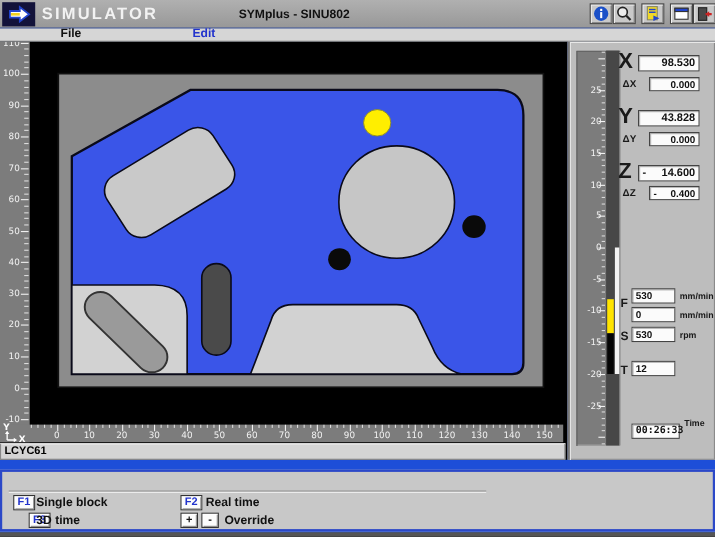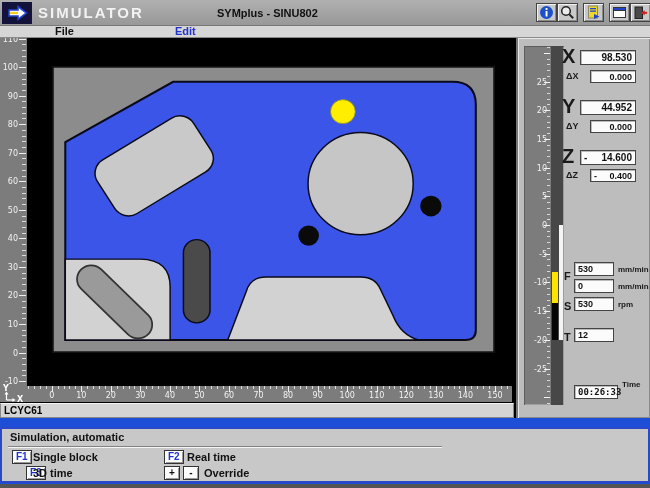--- a/index.html
+++ b/index.html
@@ -450,21 +450,21 @@
       </div>
       <span class="dlabel" style="left:48px;top:33px">ΔX</span>
       <div class="valbox" style="left:72px;top:32px;width:46px;height:13px;font-size:9px">
         <span></span>
           <span>0.000</span>
       </div>
 
       <span class="bigletter" style="left:44px;top:58px">Y</span>
       <div class="valbox" style="left:62px;top:62px;width:56px;height:15px">
         <span></span>
-          <span>44.952</span>
+          <span>43.828</span>
       </div>
       <span class="dlabel" style="left:48px;top:83px">ΔY</span>
       <div class="valbox" style="left:72px;top:82px;width:46px;height:13px;font-size:9px">
         <span></span>
           <span>0.000</span>
       </div>
 
       <span class="bigletter" style="left:44px;top:108px">Z</span>
       <div class="valbox" style="left:62px;top:112px;width:56px;height:15px">
         <span>-</span>
@@ -498,21 +498,20 @@
       </div>
 
       <div class="valbox leftal timebox" style="left:56px;top:347px;width:44px;height:14px">
         <span>00:26:33</span>
       </div>
       <span class="unit" style="left:104px;top:342px">Time</span>
     </div>
   </div>
 
   <div class="softkeys">
-    <span class="sk-title">Simulation, automatic</span>
     <div class="sk-sep"></div>
 
     <button class="fkey" style="left:10px;top:21px">F1</button>
     <span class="sk-label" style="left:31px;top:22px">Single block</span>
     <button class="fkey" style="left:24px;top:37px">F3</button>
     <span class="sk-label" style="left:31px;top:38px">3D time</span>
 
     <button class="fkey" style="left:162px;top:21px">F2</button>
     <span class="sk-label" style="left:185px;top:22px">Real time</span>
     <button class="fkey dark" style="left:162px;top:37px;width:16px">+</button>

